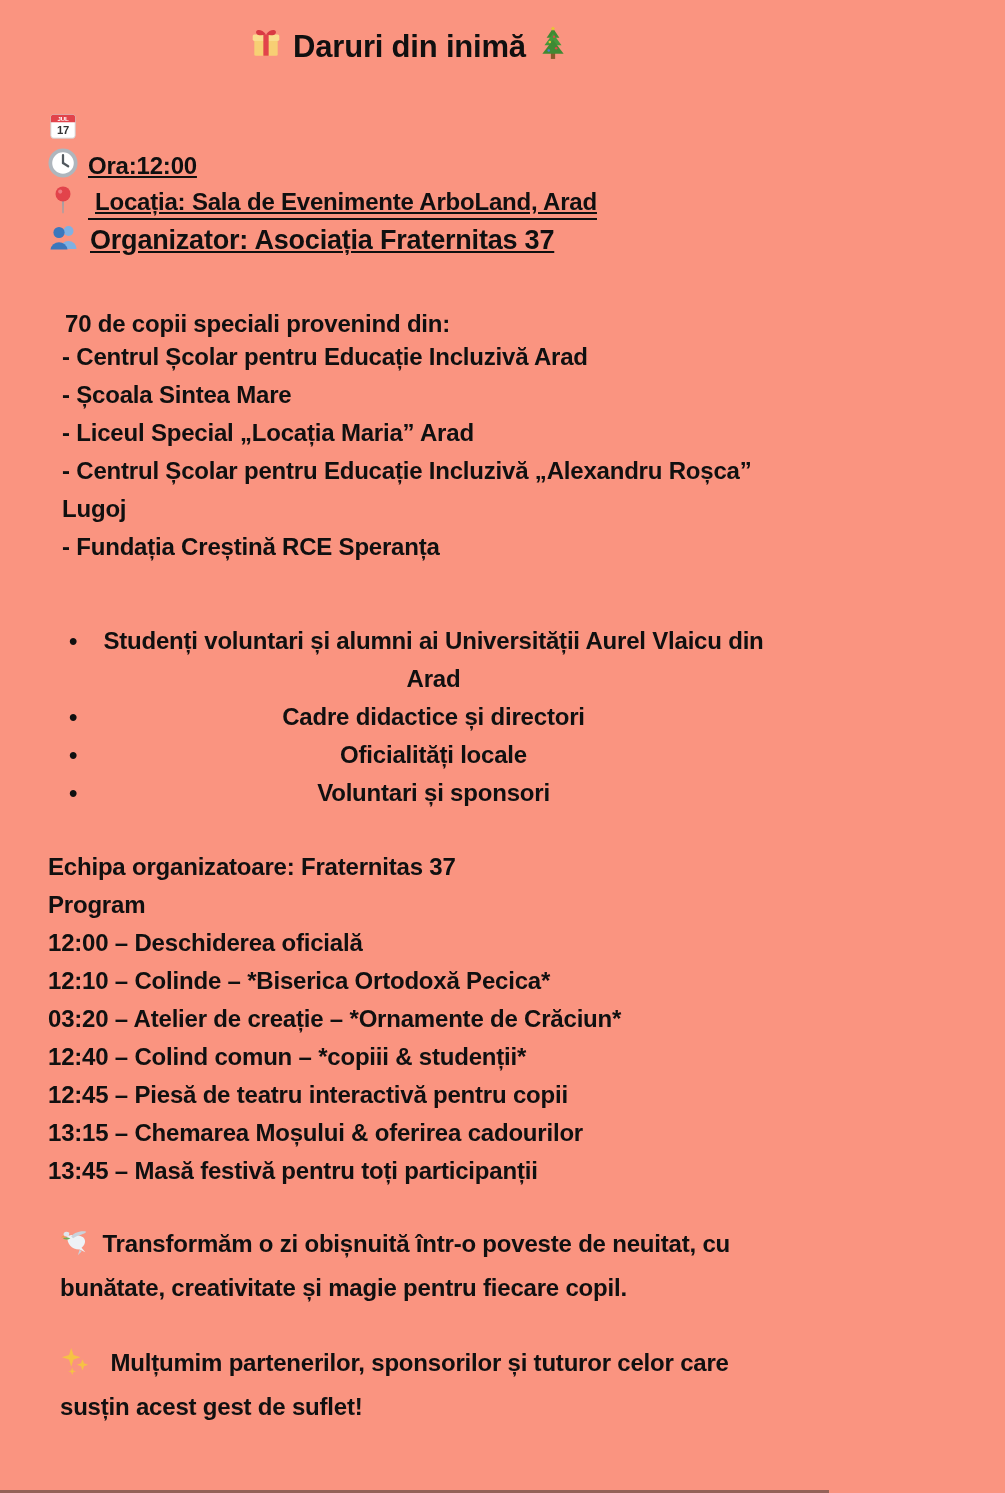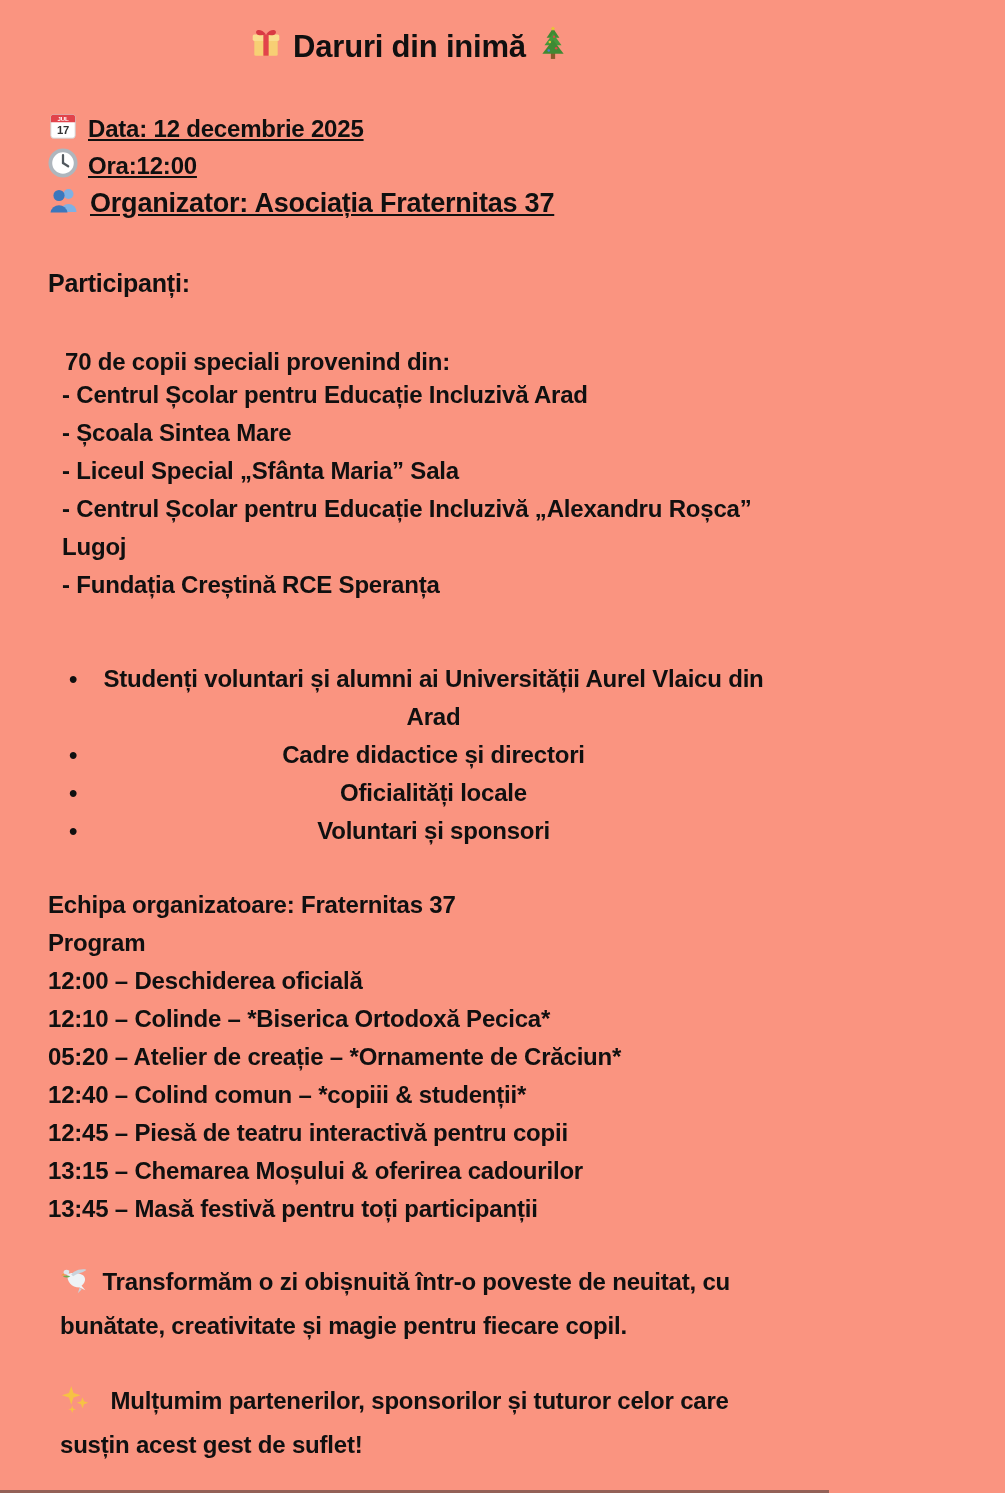--- a/index.html
+++ b/index.html
@@ -129,74 +129,82 @@
 
     <div class="detail-line">
       <span class="icon">
         <svg width="30" height="30" viewBox="0 0 32 32">
           <rect x="3" y="4" width="26" height="25" rx="3" fill="#ffffff" stroke="#cfcfcf" stroke-width="1"></rect>
           <path d="M3 7 a3 3 0 0 1 3-3 h20 a3 3 0 0 1 3 3 v5 H3 Z" fill="#e2434b"></path>
           <text x="16" y="10.5" font-size="6.5" font-weight="bold" fill="#ffffff" text-anchor="middle">JUL</text>
           <text x="16" y="25" font-size="12" font-weight="bold" fill="#333333" text-anchor="middle">17</text>
         </svg>
       </span>
-      <span class="txt">Data: 12 decembrie 2025</span>
     </div>
 
     <div class="detail-line">
       <span class="icon">
         <svg width="30" height="30" viewBox="0 0 32 32">
           <circle cx="16" cy="16" r="13.5" fill="#ffffff" stroke="#aeb6bd" stroke-width="4"></circle>
           <line x1="16" y1="16" x2="16" y2="7.5" stroke="#51595f" stroke-width="2.4" stroke-linecap="round"></line>
           <line x1="16" y1="16" x2="21.5" y2="19.5" stroke="#51595f" stroke-width="2.4" stroke-linecap="round"></line>
         </svg>
       </span>
       <span class="txt">Ora:12:00</span>
     </div>
 
+    <div class="detail-line">
+      <span class="icon">
+        <svg width="30" height="30" viewBox="0 0 32 32">
+          <path d="M15 16 L17 16 L16.6 30 L15.4 30 Z" fill="#9aa0a6"></path>
+          <circle cx="16" cy="9.5" r="8" fill="#e2434b"></circle>
+          <circle cx="13" cy="7" r="2.2" fill="#ef7a80"></circle>
+        </svg>
+      </span>
+      <span class="txt underlined">Locația: Sala de Evenimente ArboLand, Arad</span>
+    </div>
 
     <div class="detail-line organizer-line">
       <span class="icon">
         <svg width="32" height="32" viewBox="0 0 32 32">
           <circle cx="20.5" cy="10" r="5" fill="#7fb1e3"></circle>
           <path d="M12.5 28 a8 8 0 0 1 16 0 Z" fill="#7fb1e3"></path>
           <circle cx="11" cy="11.5" r="5.6" fill="#3b77bc"></circle>
           <path d="M2.5 28.5 a8.6 8.6 0 0 1 17 0 Z" fill="#3b77bc"></path>
         </svg>
       </span>
       <span class="txt">Organizator: Asociația Fraternitas 37</span>
     </div>
 
   </div>
 
-  <div class="participants-heading">Participanți:</div>
 
   <div class="participants-intro">70 de copii speciali provenind din:</div>
 
   <div class="school-list">
     <div class="school-line">- Centrul Școlar pentru Educație Incluzivă Arad</div>
     <div class="school-line">- Școala Sintea Mare</div>
-    <div class="school-line">- Liceul Special „Sfânta Maria” Sala</div>
+    <div class="school-line">- Liceul Special „Locația Maria” Arad</div>
     <div class="school-line">- Centrul Școlar pentru Educație Incluzivă „Alexandru Roșca” Lugoj</div>
     <div class="school-line">- Fundația Creștină RCE Speranța</div>
   </div>
 
   <ul class="group-list">
     <li>Studenți voluntari și alumni ai Universității Aurel Vlaicu din Arad</li>
     <li>Cadre didactice și directori</li>
     <li>Oficialități locale</li>
     <li>Voluntari și sponsori</li>
   </ul>
 
   <div class="team-line">Echipa organizatoare: Fraternitas 37</div>
   <div class="program-heading">Program</div>
   <div>
     <div class="program-line">12:00 – Deschiderea oficială</div>
     <div class="program-line">12:10 – Colinde – *Biserica Ortodoxă Pecica*</div>
-    <div class="program-line">05:20 – Atelier de creație – *Ornamente de Crăciun*</div>
+    <div class="program-line">03:20 – Atelier de creație – *Ornamente de Crăciun*</div>
     <div class="program-line">12:40 – Colind comun – *copiii &amp; studenții*</div>
     <div class="program-line">12:45 – Piesă de teatru interactivă pentru copii</div>
     <div class="program-line">13:15 – Chemarea Moșului &amp; oferirea cadourilor</div>
     <div class="program-line">13:45 – Masă festivă pentru toți participanții</div>
   </div>
 
   <p class="closing-para first">
     <span class="inline-icon">
       <svg width="30" height="30" viewBox="0 0 32 32">
         <path d="M10 6 C6 4, 3 6, 4 9 L9 11 Z" fill="#dfe6ec"></path>

